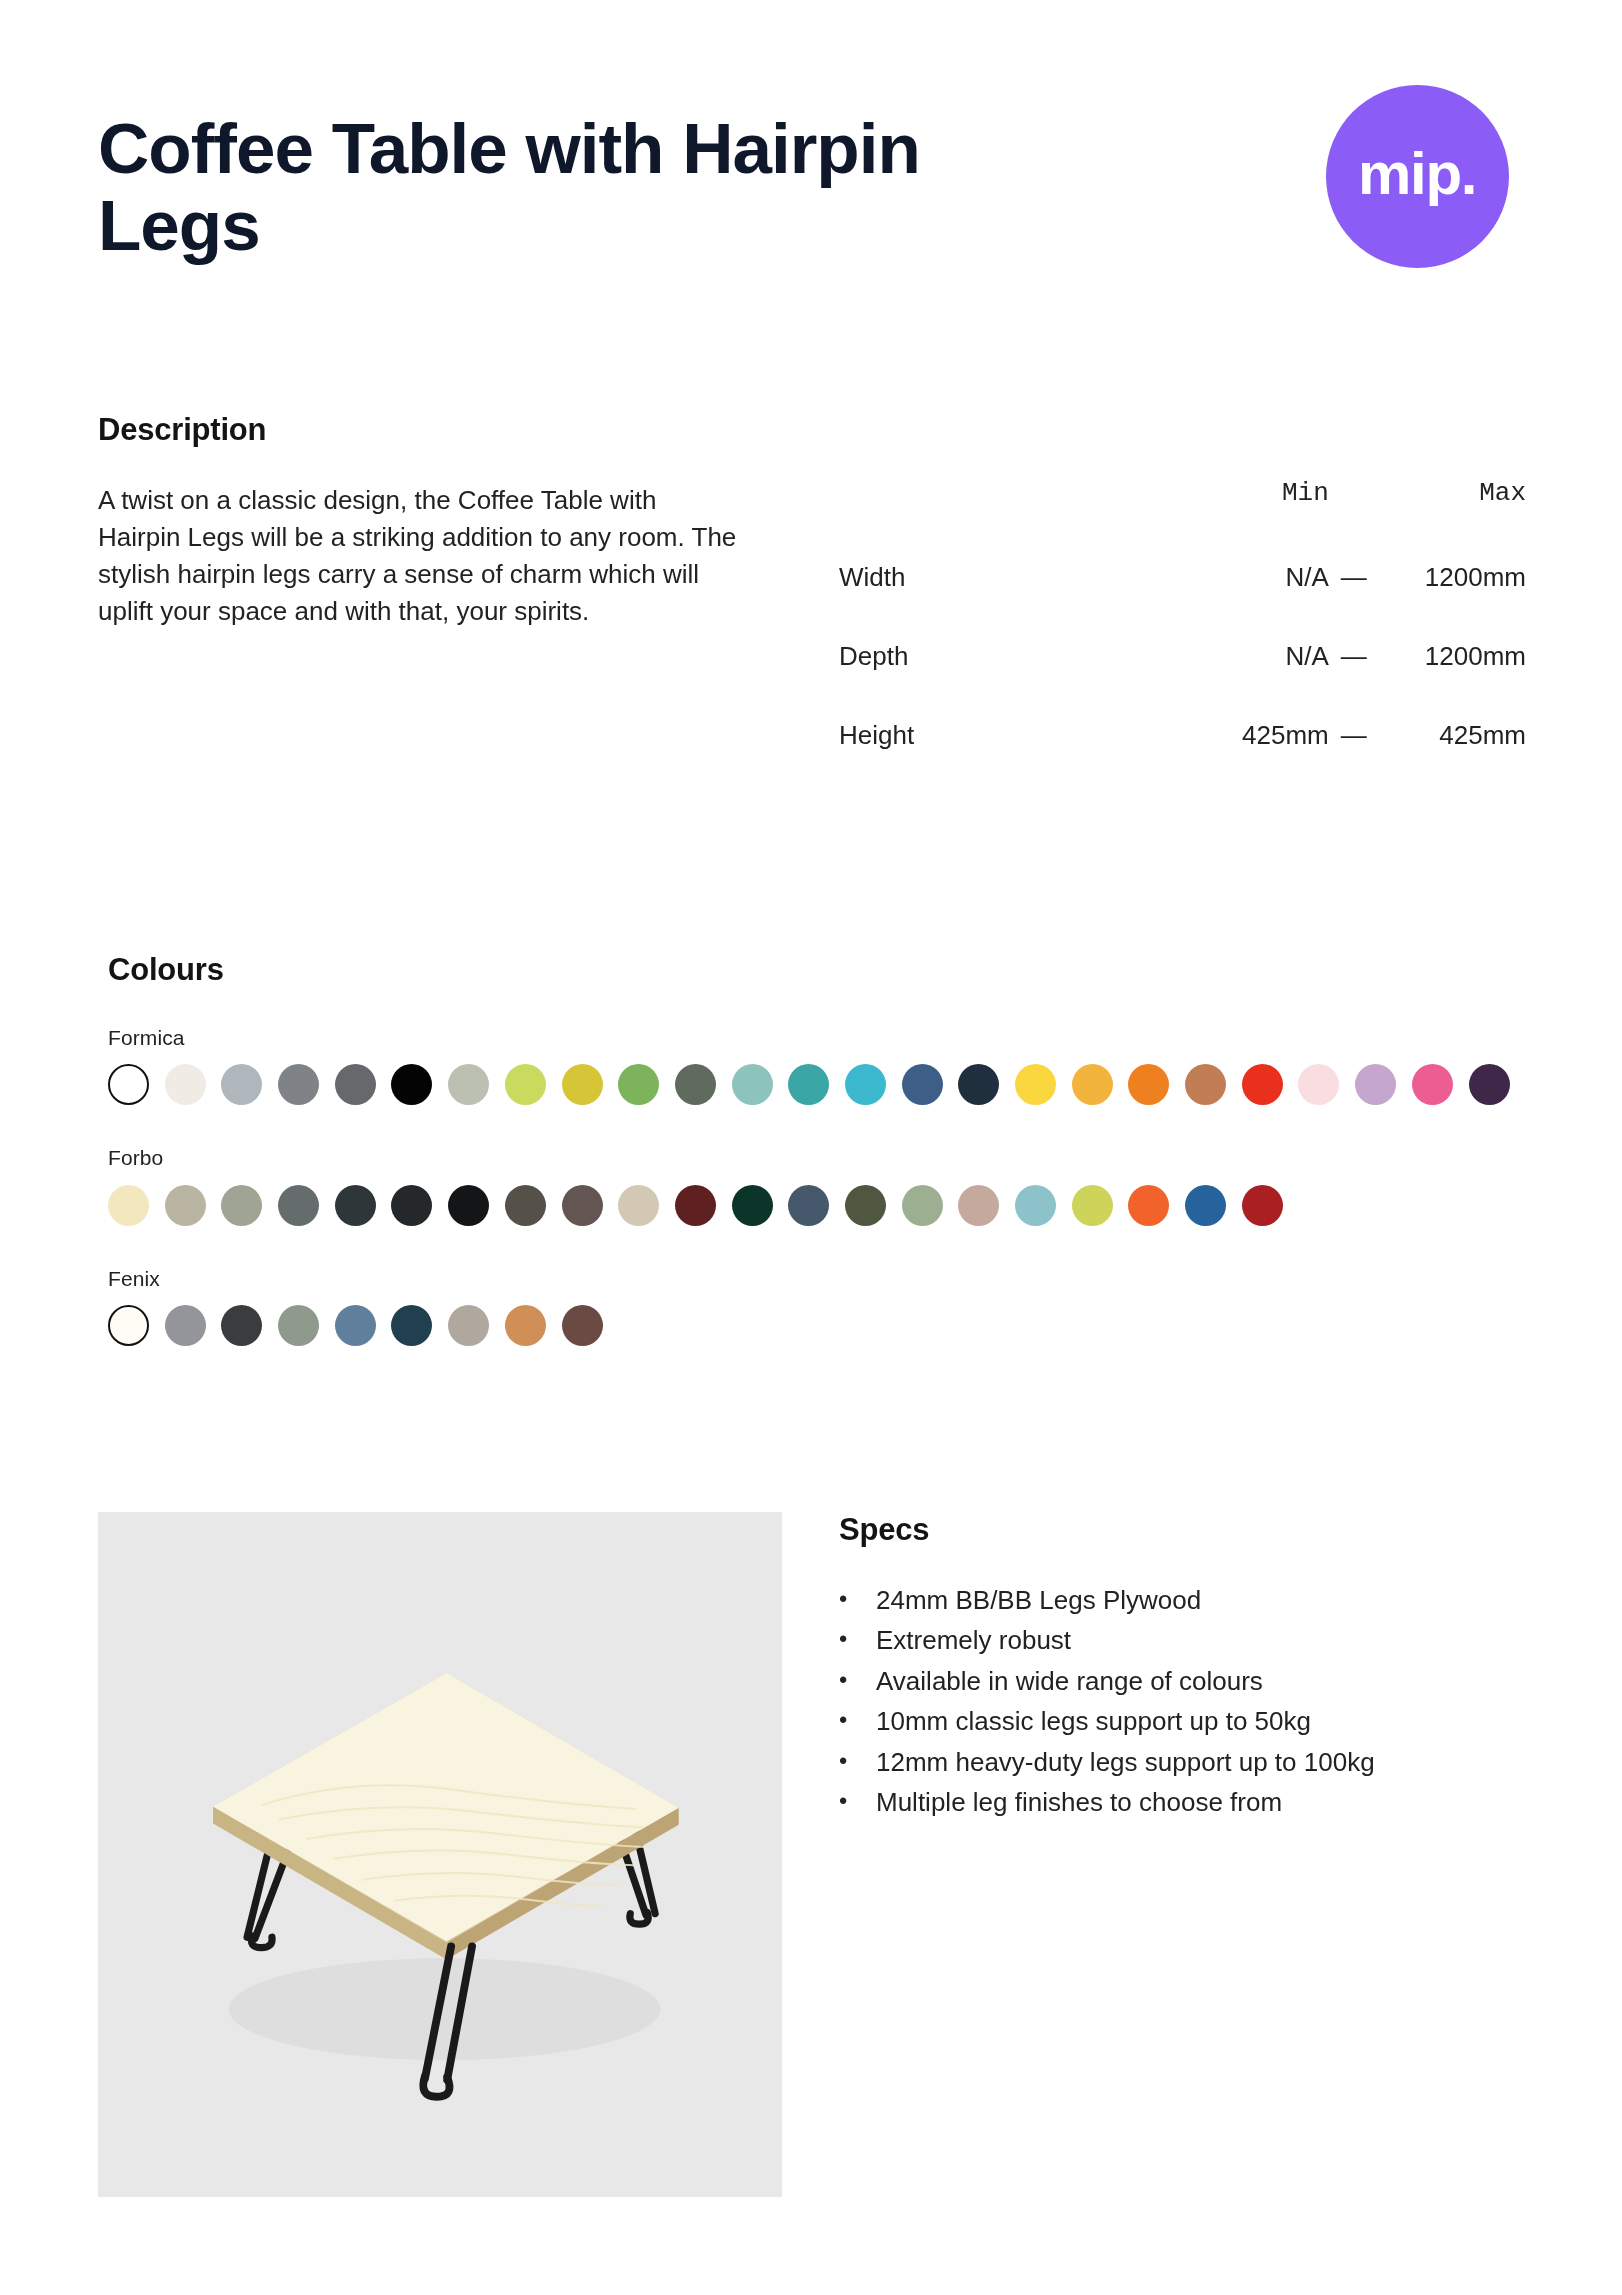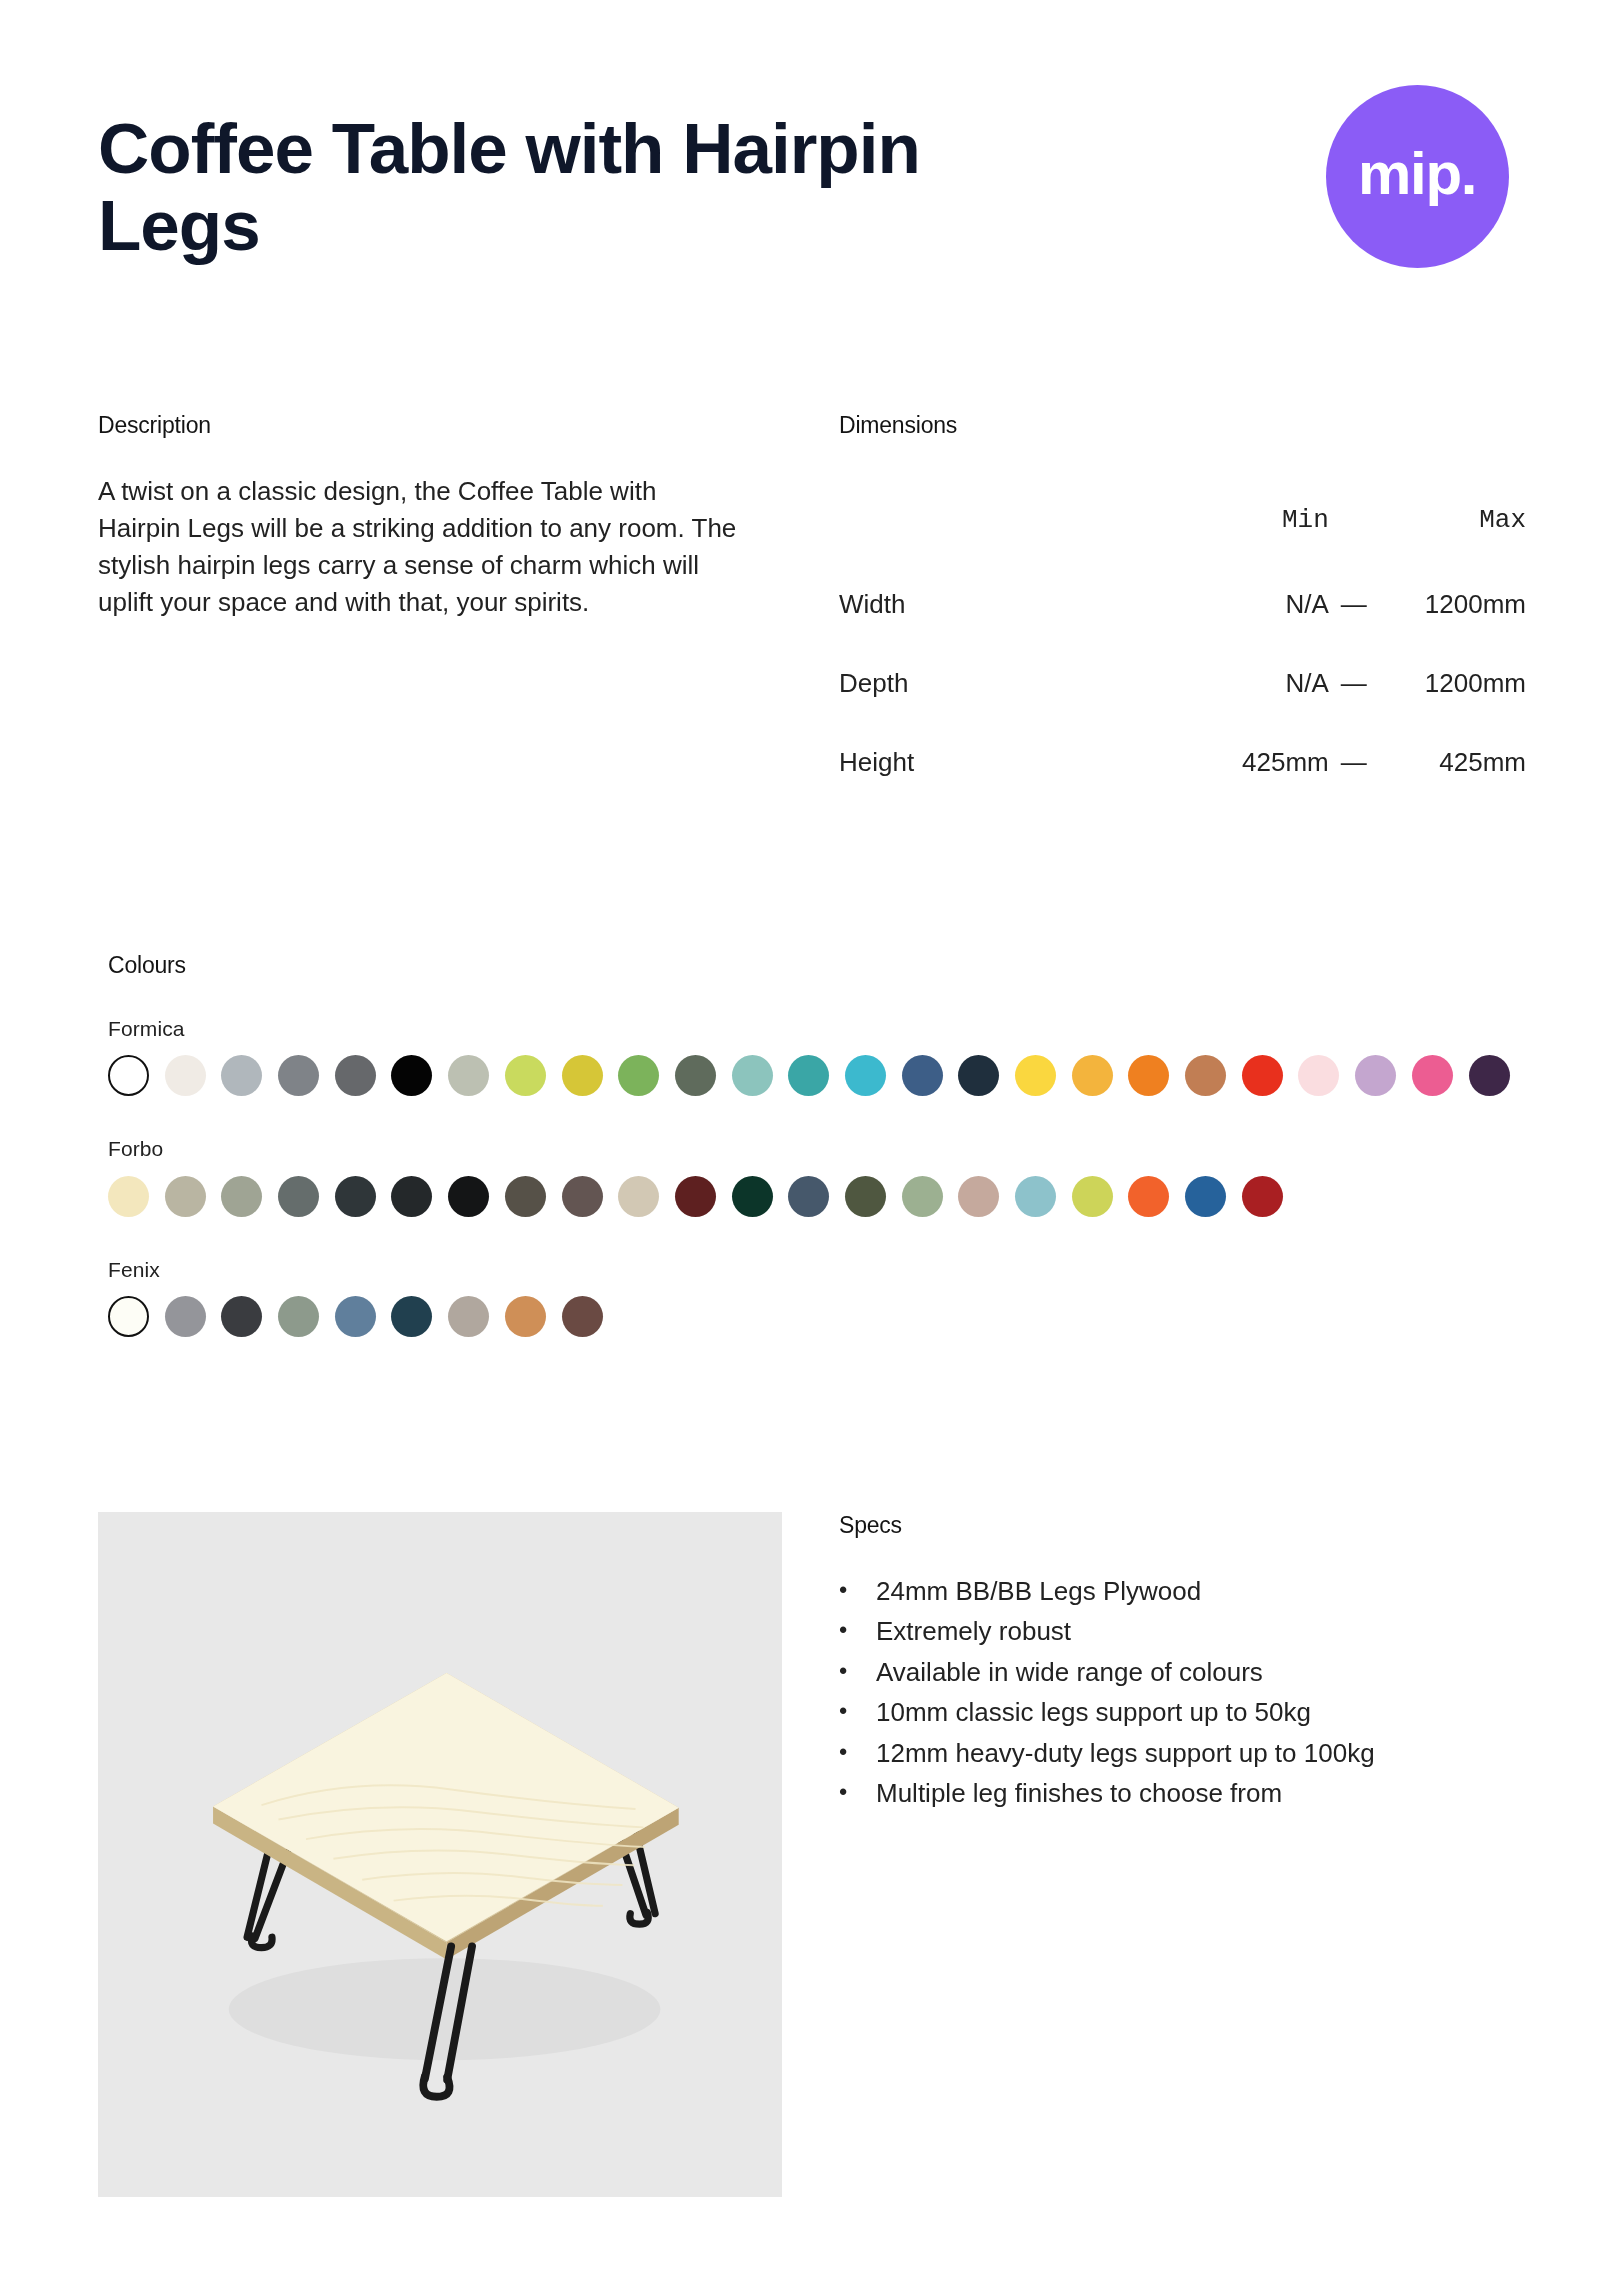--- a/index.html
+++ b/index.html
@@ -61,22 +61,22 @@
     color: #ffffff;
     font-size: 60px;
     font-weight: bold;
     letter-spacing: -1.3px;
     line-height: 1;
     transform: translateY(-2.6px);
   }
 
   
   .sec-head {
-    font-size: 23px;
-    font-weight: normal;
+    font-size: 31px;
+    font-weight: bold;
     color: #141414;
     letter-spacing: -0.2px;
   }
 
   .desc-col {
     position: absolute;
     left: 98px;
     top: 412px;
     width: 661px;
   }
@@ -209,21 +209,20 @@
       <span class="logo-text">mip.</span>
     </div>
   </div>
 
   <section class="desc-col">
     <h2 class="sec-head">Description</h2>
     <p class="desc-body">A twist on a classic design, the Coffee Table with Hairpin Legs will be a striking addition to any room. The stylish hairpin legs carry a sense of charm which will uplift your space and with that, your spirits.</p>
   </section>
 
   <section class="dims-col">
-    <h2 class="sec-head">Dimensions</h2>
     <table class="dims-table">
       <thead>
         <tr>
           <th class="col-label"></th>
           <th class="col-min">Min</th>
           <th class="col-dash"></th>
           <th class="col-max">Max</th>
         </tr>
       </thead>
       <tbody>

